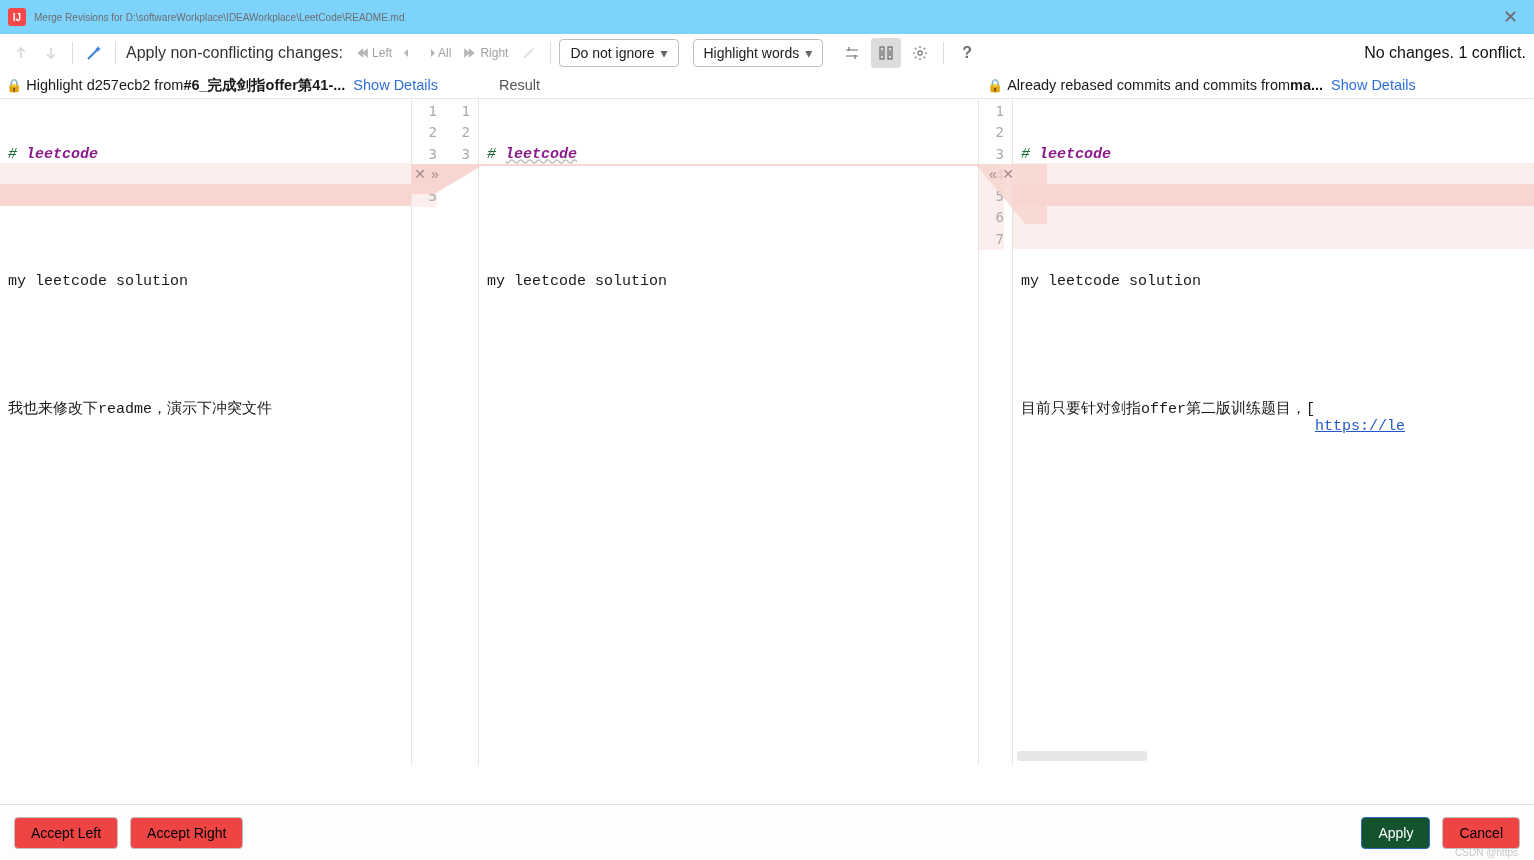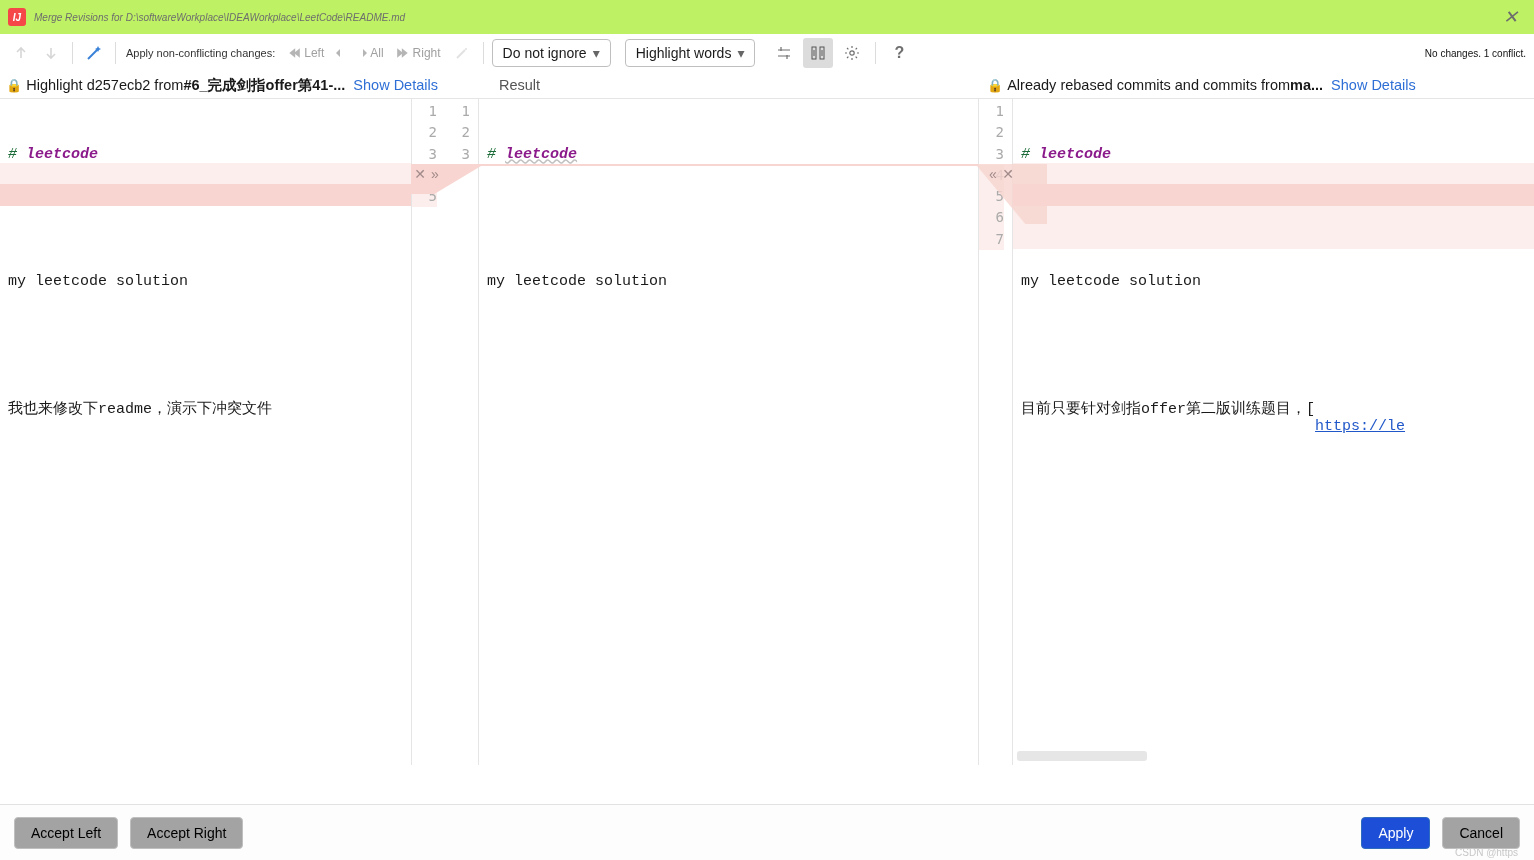--- a/index.html
+++ b/index.html
@@ -1,33 +1,33 @@
 <!DOCTYPE html>
 <html><head>
 <meta charset="utf-8">
 <style>
   * { box-sizing: border-box; margin: 0; padding: 0; }
   body { font-family: "Segoe UI", Arial, sans-serif; font-size: 13px; color: #1a1a1a; background: #fff; width: 1534px; height: 860px; overflow: hidden; position: relative; }
   
-  .titlebar { height: 34px; display: flex; align-items: center; padding: 0 8px; background: #bef264; width: 100%; font-style: italic; }
+  .titlebar { height: 34px; display: flex; align-items: center; padding: 0 8px; background: #7dd3fc; width: 100%; }
   .app-icon { width: 18px; height: 18px; margin-right: 8px; background: #f54747; border-radius: 3px; position: relative; display: inline-flex; align-items: center; justify-content: center; color: #fff; font-size: 10px; font-weight: bold; }
   .title-text { color: #6d6d6d; font-size: 10px; flex: 1; }
   .win-close { margin-left: auto; color: #6d6d6d; font-size: 18px; padding: 0 8px; }
   
   .toolbar { height: 38px; display: flex; align-items: center; padding: 0 8px; gap: 4px; background: #fff; }
   .tb-icon { width: 26px; height: 26px; display: inline-flex; align-items: center; justify-content: center; color: #777; }
   .tb-icon.disabled svg { opacity: .4; }
   .sep { width: 1px; height: 22px; background: #dcdcdc; margin: 0 4px; }
-  .apply-label { color: #333; font-size: 11px; margin: 0 4px 0 2px; }
+  .apply-label { color: #333; font-size: 16px; margin: 0 4px 0 2px; }
   .ch-btn { display: inline-flex; align-items: center; gap: 3px; color: #a0a0a0; font-size: 12px; padding: 2px 4px; }
   .ch-btn svg { width: 14px; height: 14px; }
   .dropdown { display: inline-flex; align-items: center; gap: 6px; border: 1px solid #bfbfbf; border-radius: 4px; padding: 5px 10px; font-size: 14px; background: #fff; }
   .dropdown .chev { color: #666; }
   .tb-push { flex: 1; }
-  .status { font-size: 10px; color: #111; white-space: nowrap; }
+  .status { font-size: 16px; color: #111; white-space: nowrap; }
   .square-icon { width: 30px; height: 30px; display: inline-flex; align-items: center; justify-content: center; border-radius: 3px; }
   .square-icon.active { background: #dcdcdc; }
   
   .colheads { height: 26px; display: flex; font-size: 14.5px; }
   .ch-left { width: 479px; display: flex; align-items: center; padding-left: 6px; overflow: hidden; white-space: nowrap; }
   .ch-mid { width: 500px; display: flex; align-items: center; padding-left: 20px; color: #555; }
   .ch-right { flex: 1; display: flex; align-items: center; padding-left: 8px; overflow: hidden; white-space: nowrap; }
   .lock { color: #888; margin-right: 4px; font-size: 13px; }
   .link { color: #2e6fd6; margin-left: 8px; }
   .bold { font-weight: 600; }
@@ -47,22 +47,22 @@
   .underline-wavy { text-decoration: underline wavy #c0c0c0; }
   .link-blue { color: #2158c9; text-decoration: underline; margin-top: 33px; }
   .gutter-icons-left { position: absolute; left: 413px; top: 68px; display: flex; gap: 1px; color: #a08a8a; z-index: 3; }
   .gutter-icons-right { position: absolute; left: 986px; top: 68px; display: flex; gap: 1px; color: #a08a8a; z-index: 3; }
   .gic { width: 14px; height: 14px; display: inline-flex; align-items: center; justify-content: center; font-size: 14px; }
   
   .funnel-l { position: absolute; left: 411px; top: 65px; width: 70px; height: 30px; z-index: 1; pointer-events: none; }
   .funnel-r { position: absolute; left: 977px; top: 65px; width: 70px; height: 60px; z-index: 1; pointer-events: none; }
   
   .bottombar { position: absolute; left: 0; right: 0; bottom: 0; height: 56px; border-top: 1px solid #e2e2e2; display: flex; align-items: center; padding: 0 14px; gap: 12px; background: #fdfdfd; }
-  .btn { border: 1px solid #bfbfbf; background: #a3a3a3; border-radius: 4px; padding: 7px 16px; font-size: 14px; }
-  .btn.primary { background: #1d4ed8; color: #fff; border-color: #2f6cc0; }
+  .btn { border: 1px solid #bfbfbf; background: #ef4444; border-radius: 4px; padding: 7px 16px; font-size: 14px; }
+  .btn.primary { background: #14532d; color: #fff; border-color: #2f6cc0; }
   .spacer { flex: 1; }
   .watermark { position: absolute; right: 16px; bottom: 2px; font-size: 10px; color: #c7c7c7; }
   .scrollbar-thumb { position: absolute; bottom: 4px; left: 1050px; width: 130px; height: 10px; background: #e6e6e6; border-radius: 3px; }
   .left-conflict-bg { position: absolute; left: 0; right: 0; top: 64px; height: 44px; }
   .left-conflict-bg .row1 { height: 21.3px; background: #fbeeec; }
   .left-conflict-bg .row2 { height: 22px; background: #f8d5d0; }
   .right-conflict-bg { position: absolute; left: 0; right: 0; top: 64px; }
   .right-conflict-bg .r1 { height: 21.3px; background: #fbeeec; }
   .right-conflict-bg .r2 { height: 22px; background: #f8d5d0; }
   .right-conflict-bg .r3 { height: 21.3px; background: #fbeeec; }

